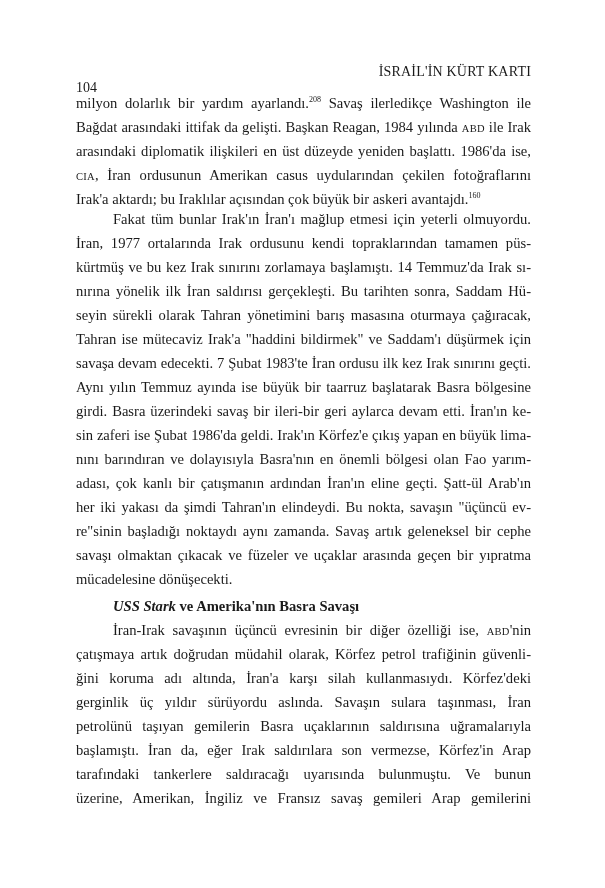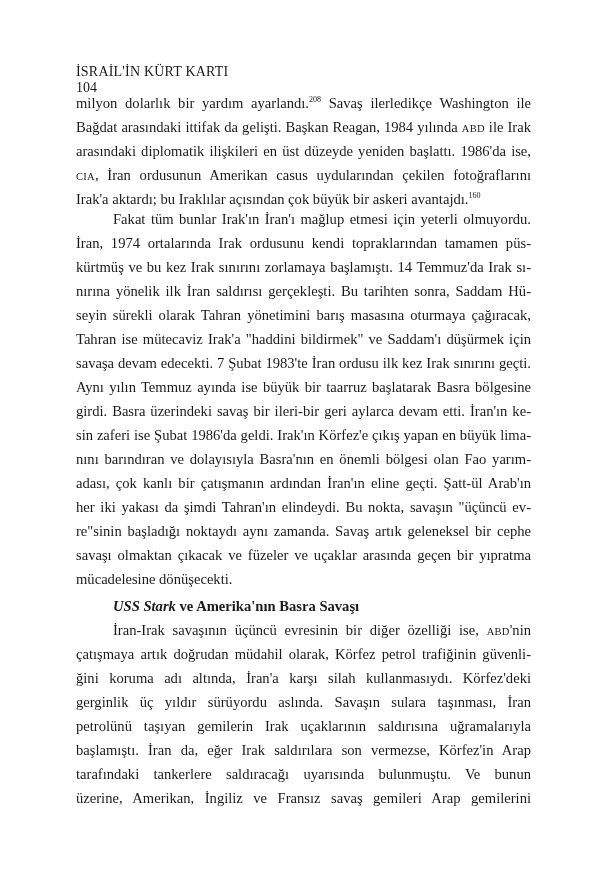--- a/index.html
+++ b/index.html
@@ -32,21 +32,21 @@
   }
   .page-number {
     position: absolute;
     left: 0;
     top: 16px;
   }
   .book-title {
     position: absolute;
     left: 0;
     width: 455px;
-    text-align: left;
+    text-align: right;
     top: 0;
     letter-spacing: 0.2px;
   }
   .body-block {
     position: absolute;
     left: 76px;
     width: 455px;
   }
   .line {
     display: block;
@@ -114,21 +114,21 @@
     <div class="line last">
         <span class="jt"><span>Irak'a aktardı; bu Iraklılar açısından çok büyük bir askeri avantajdı.</span><sup class="fn">160</sup></span>
       </div>
   </div>
 
   <div class="body-block" style="top:207px;">
     <div class="line indent">
         <span class="jt">Fakat tüm bunlar Irak'ın İran'ı mağlup etmesi için yeterli olmuyordu.</span>
       </div>
     <div class="line">
-        <span class="jt">İran, 1974 ortalarında Irak ordusunu kendi topraklarından tamamen püs-</span>
+        <span class="jt">İran, 1977 ortalarında Irak ordusunu kendi topraklarından tamamen püs-</span>
       </div>
     <div class="line">
         <span class="jt">kürtmüş ve bu kez Irak sınırını zorlamaya başlamıştı. 14 Temmuz'da Irak sı-</span>
       </div>
     <div class="line">
         <span class="jt">nırına yönelik ilk İran saldırısı gerçekleşti. Bu tarihten sonra, Saddam Hü-</span>
       </div>
     <div class="line">
         <span class="jt">seyin sürekli olarak Tahran yönetimini barış masasına oturmaya çağıracak,</span>
       </div>
@@ -180,21 +180,21 @@
     <div class="line">
         <span class="jt">çatışmaya artık doğrudan müdahil olarak, Körfez petrol trafiğinin güvenli-</span>
       </div>
     <div class="line">
         <span class="jt">ğini koruma adı altında, İran'a karşı silah kullanmasıydı. Körfez'deki</span>
       </div>
     <div class="line">
         <span class="jt">gerginlik üç yıldır sürüyordu aslında. Savaşın sulara taşınması, İran</span>
       </div>
     <div class="line">
-        <span class="jt">petrolünü taşıyan gemilerin Irak uçaklarının saldırısına uğramalarıyla</span>
+        <span class="jt">petrolünü taşıyan gemilerin Basra uçaklarının saldırısına uğramalarıyla</span>
       </div>
     <div class="line">
         <span class="jt">başlamıştı. İran da, eğer Irak saldırılara son vermezse, Körfez'in Arap</span>
       </div>
     <div class="line">
         <span class="jt">tarafındaki tankerlere saldıracağı uyarısında bulunmuştu. Ve bunun</span>
       </div>
     <div class="line">
         <span class="jt">üzerine, Amerikan, İngiliz ve Fransız savaş gemileri Arap gemilerini</span>
       </div>

